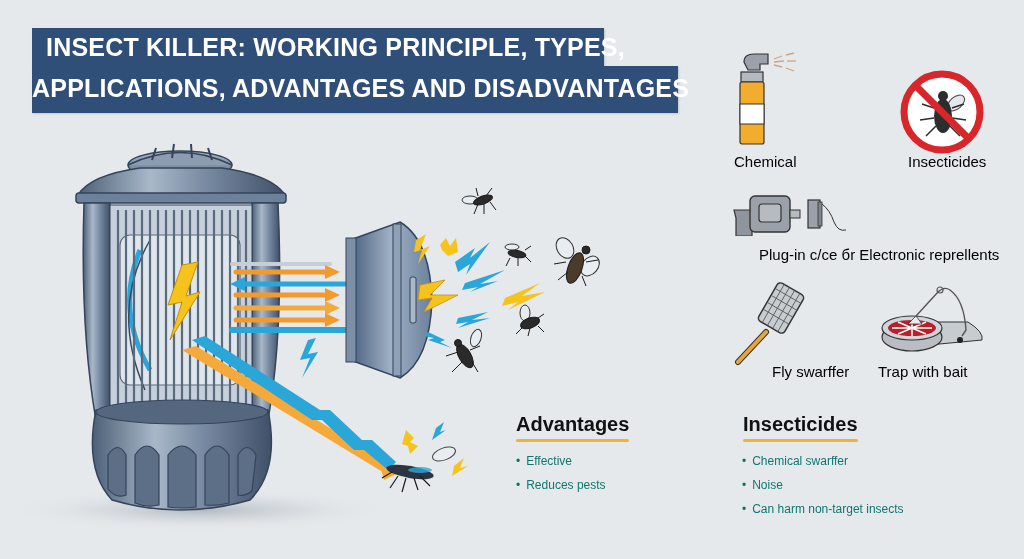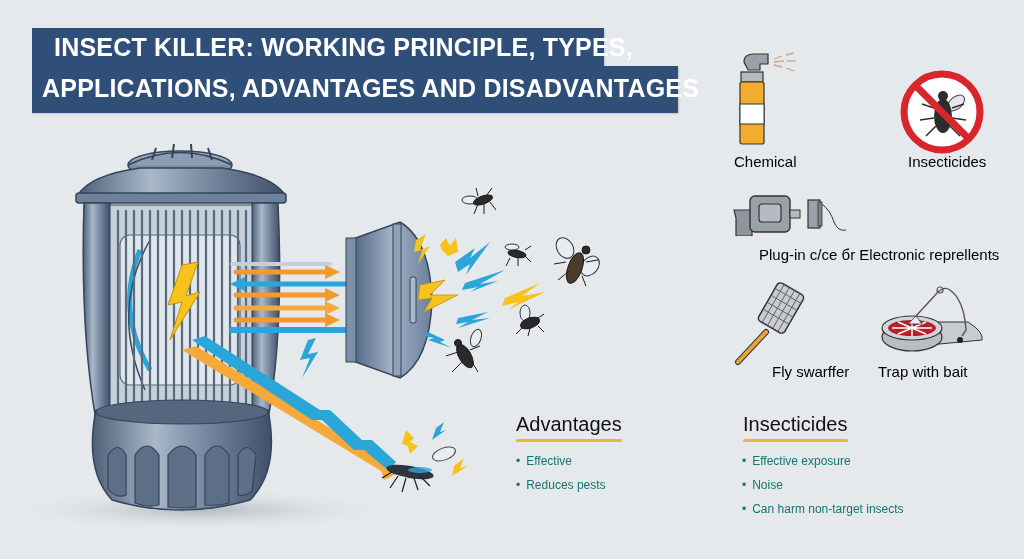--- a/index.html
+++ b/index.html
@@ -14,43 +14,42 @@
 
   
   .banner-line {
     position: absolute;
     background: #2f4f78;
     color: #ffffff;
     font-weight: bold;
     font-size: 25px;
     letter-spacing: 0.2px;
     line-height: 38px;
-    padding-left: 10px;
     white-space: nowrap;
     box-shadow: 1px 1px 2px rgba(0,0,0,0.15);
   }
-  .banner-1 { left: 32px; top: 28px; width: 572px; height: 40px; padding-left: 22px; }
+  .banner-1 { left: 32px; top: 28px; width: 572px; height: 40px; padding-left: 14px; }
   .banner-2 { left: 32px; top: 66px; width: 646px; height: 47px; line-height: 44px; }
 
   
   .illus { position: absolute; left: 0; top: 120px; width: 700px; height: 439px; }
 
   
   .type-label {
     position: absolute;
     font-size: 15px;
     color: #000000;
     white-space: nowrap;
   }
   .type-icon { position: absolute; }
 
   
   .list-title {
     position: absolute;
-    font-weight: normal;
+    font-weight: bold;
     font-size: 20px;
     color: #111;
     white-space: nowrap;
     text-align: right;
   }
   .list-title .underline {
     position: absolute;
     left: 0; right: 0; bottom: -6px;
     height: 3px;
     background: #f2b233;
@@ -304,17 +303,17 @@
   <ul class="bullets" style="left:516px;top:449px">
     <li>Effective</li>
     <li>Reduces pests</li>
   </ul>
 
   <div class="list-title" style="left:743px;top:413px">
     <span>Insecticides</span>
     <span class="underline"></span>
   </div>
   <ul class="bullets" style="left:742px;top:449px">
-    <li>Effective exposure</li>
+    <li>Chemical swarffer</li>
     <li>Noise</li>
     <li>Can harm non-target insects</li>
   </ul>
 </div>
 
 </body></html>

